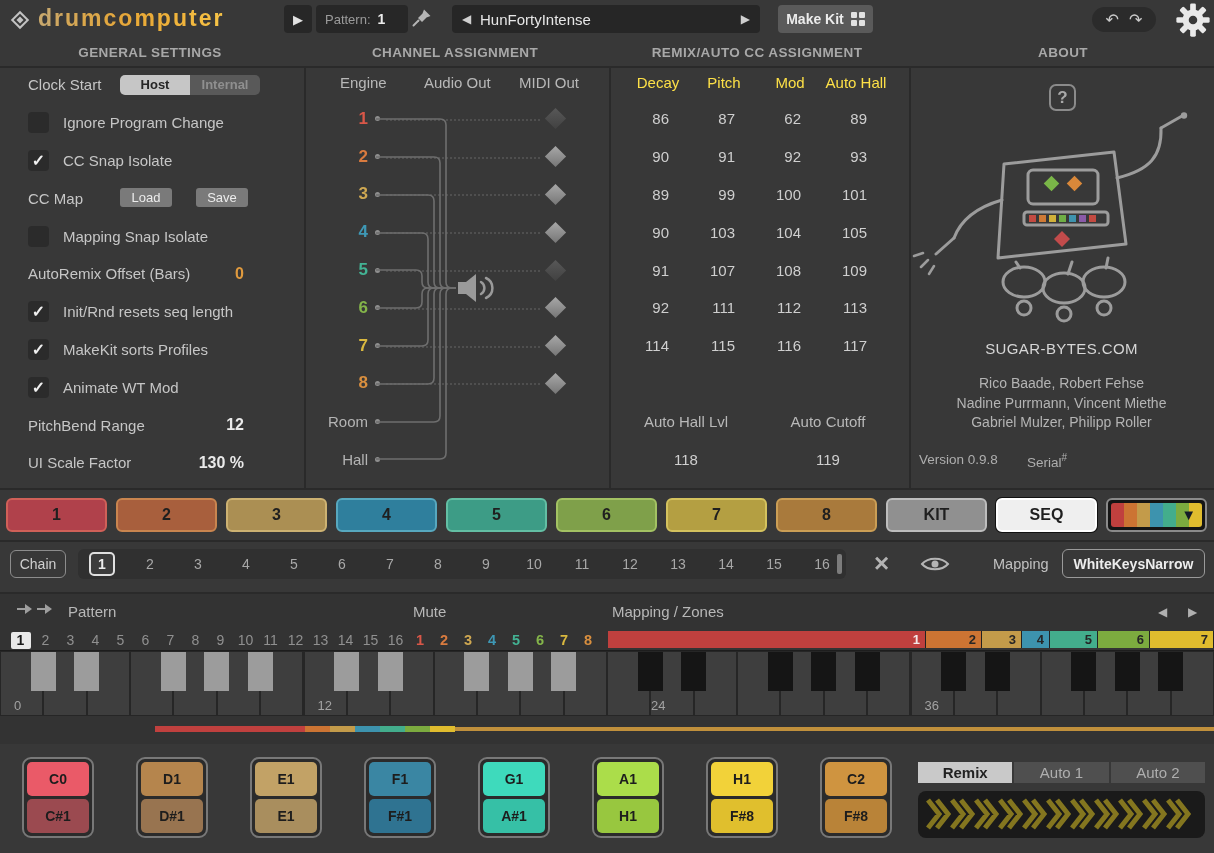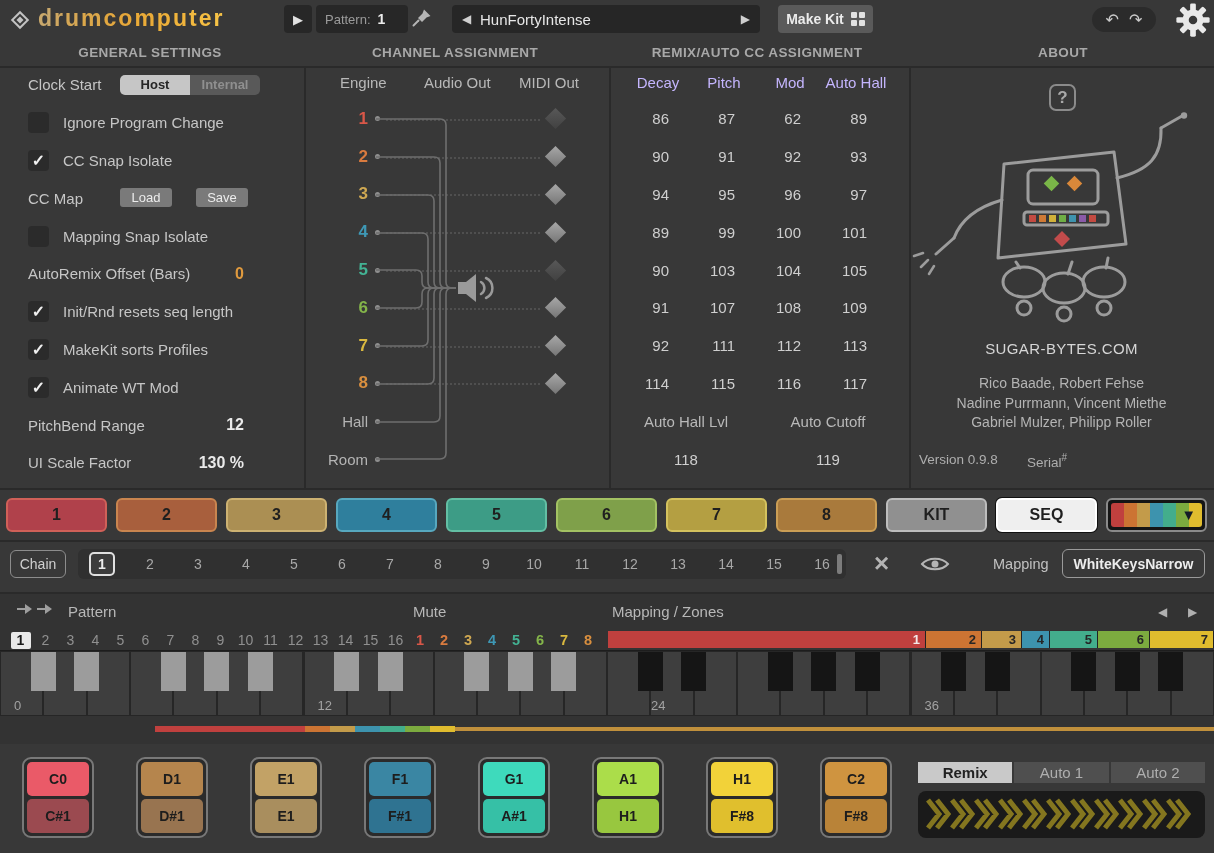--- a/index.html
+++ b/index.html
@@ -61,21 +61,21 @@
        font-size:15px;color:#b4b4b4}
   .ch-dot{position:absolute;left:71px;top:50%;margin-top:-2.5px;width:5px;height:5px;border-radius:50%;background:#8f8f8f}
   .ch-dotline{position:absolute;left:82px;width:154px;top:50%;border-top:2px dotted #4f4f4f}
   .ch-diamond{position:absolute;left:244px;top:50%;margin-top:-7.5px;width:15px;height:15px;
        transform:rotate(45deg);background:linear-gradient(135deg,#585858,#414141)}
   .ch-diamond.on{background:linear-gradient(135deg,#a8a8a8,#767676)}
   .cables{position:absolute;left:304px;top:68px;pointer-events:none}
 
   
   .rx-head{position:absolute;left:625px;top:74px;display:grid;grid-template-columns:repeat(4,66px)}
-  .rx-head span{text-align:center;font-size:15px;color:#c4b5fd}
+  .rx-head span{text-align:center;font-size:15px;color:#fde047}
   .rxg{position:absolute;left:625px;top:100px}
   .rx-row{display:grid;grid-template-columns:repeat(4,66px);height:37.8px;align-items:center}
   .rx-cell{text-align:right;padding-right:22px;font-size:15px;color:#cfcfcf}
   .rx-foot{position:absolute;width:150px;text-align:center;font-size:15px;color:#b8b8b8}
   .rx-footval{position:absolute;width:150px;text-align:center;font-size:15px;color:#cfcfcf}
 
   
   .help{position:absolute;left:1049px;top:84px;width:27px;height:27px;border:2.5px solid #8b8b8b;border-radius:7px;
        display:flex;align-items:center;justify-content:center;font-size:17px;font-weight:bold;color:#a9a9a9}
   .robot{position:absolute;left:912px;top:112px}
@@ -320,25 +320,25 @@
         <span class="ch-dotline"></span>
         <span class="ch-diamond on"></span>
       </div>
       <div class="ch-row">
         <span class="ch-num" style="color: rgb(217, 143, 63);">8</span>
         <span class="ch-dot"></span>
         <span class="ch-dotline"></span>
         <span class="ch-diamond on"></span>
       </div>
       <div class="ch-row">
+        <span class="ch-bus">Room</span>
+        <span class="ch-dot"></span>
+      </div>
+      <div class="ch-row">
         <span class="ch-bus">Hall</span>
-        <span class="ch-dot"></span>
-      </div>
-      <div class="ch-row">
-        <span class="ch-bus">Room</span>
         <span class="ch-dot"></span>
       </div>
     </div>
   <svg class="cables" width="305" height="420" viewBox="0 0 305 420">
     <g fill="none" stroke="#6e6e6e" stroke-width="1.6">
       <path d="M72 51 H136 Q142 51 142 57 V214 Q142 220 148 220 H152"></path>
       <path d="M72 89 H130 Q136 89 136 95 V214 Q136 220 142 220 H152"></path>
       <path d="M72 127 H124 Q130 127 130 133 V214 Q130 220 136 220 H152"></path>
       <path d="M72 165 H118 Q124 165 124 171 V214 Q124 220 130 220 H152"></path>
       <path d="M72 202 H112 Q118 202 118 208 V214 Q118 220 124 220 H152"></path>
@@ -366,26 +366,20 @@
         <span class="rx-cell">86</span>
         <span class="rx-cell">87</span>
         <span class="rx-cell">62</span>
         <span class="rx-cell">89</span>
       </div>
       <div class="rx-row">
         <span class="rx-cell">90</span>
         <span class="rx-cell">91</span>
         <span class="rx-cell">92</span>
         <span class="rx-cell">93</span>
-      </div>
-      <div class="rx-row">
-        <span class="rx-cell">94</span>
-        <span class="rx-cell">95</span>
-        <span class="rx-cell">96</span>
-        <span class="rx-cell">97</span>
       </div>
       <div class="rx-row">
         <span class="rx-cell">89</span>
         <span class="rx-cell">99</span>
         <span class="rx-cell">100</span>
         <span class="rx-cell">101</span>
       </div>
       <div class="rx-row">
         <span class="rx-cell">90</span>
         <span class="rx-cell">103</span>

